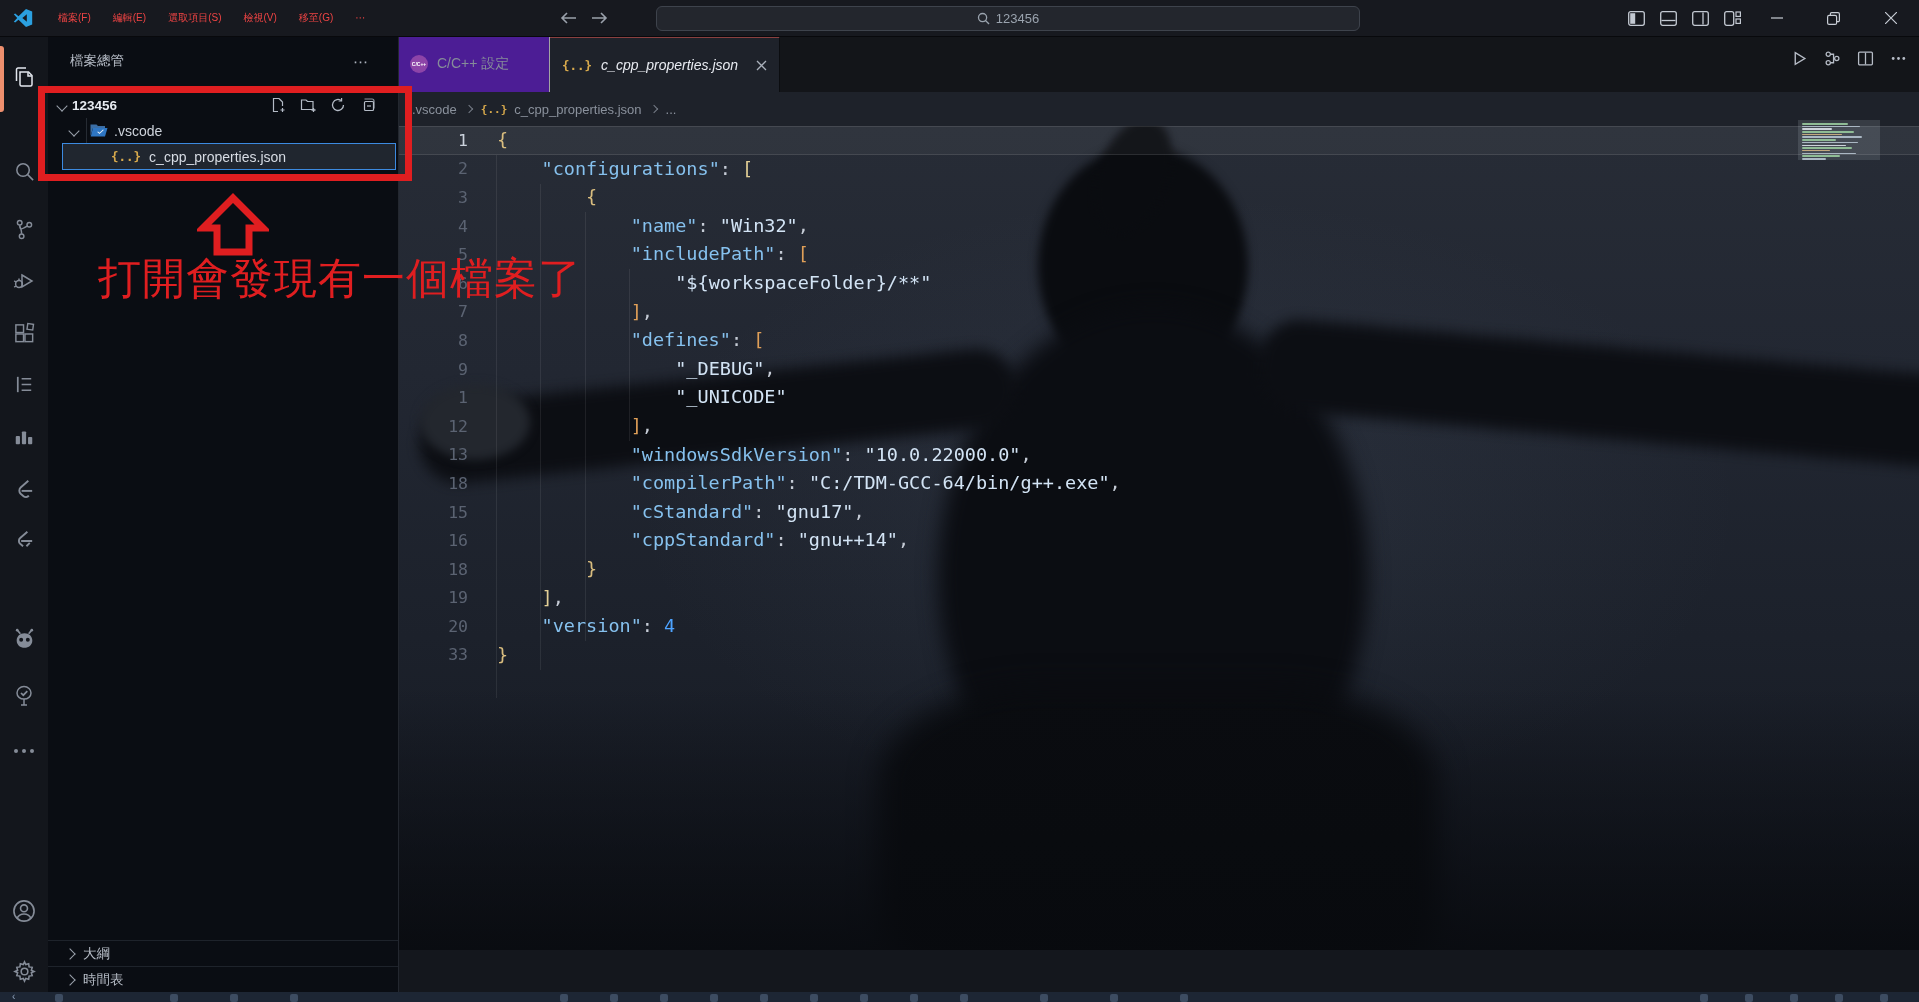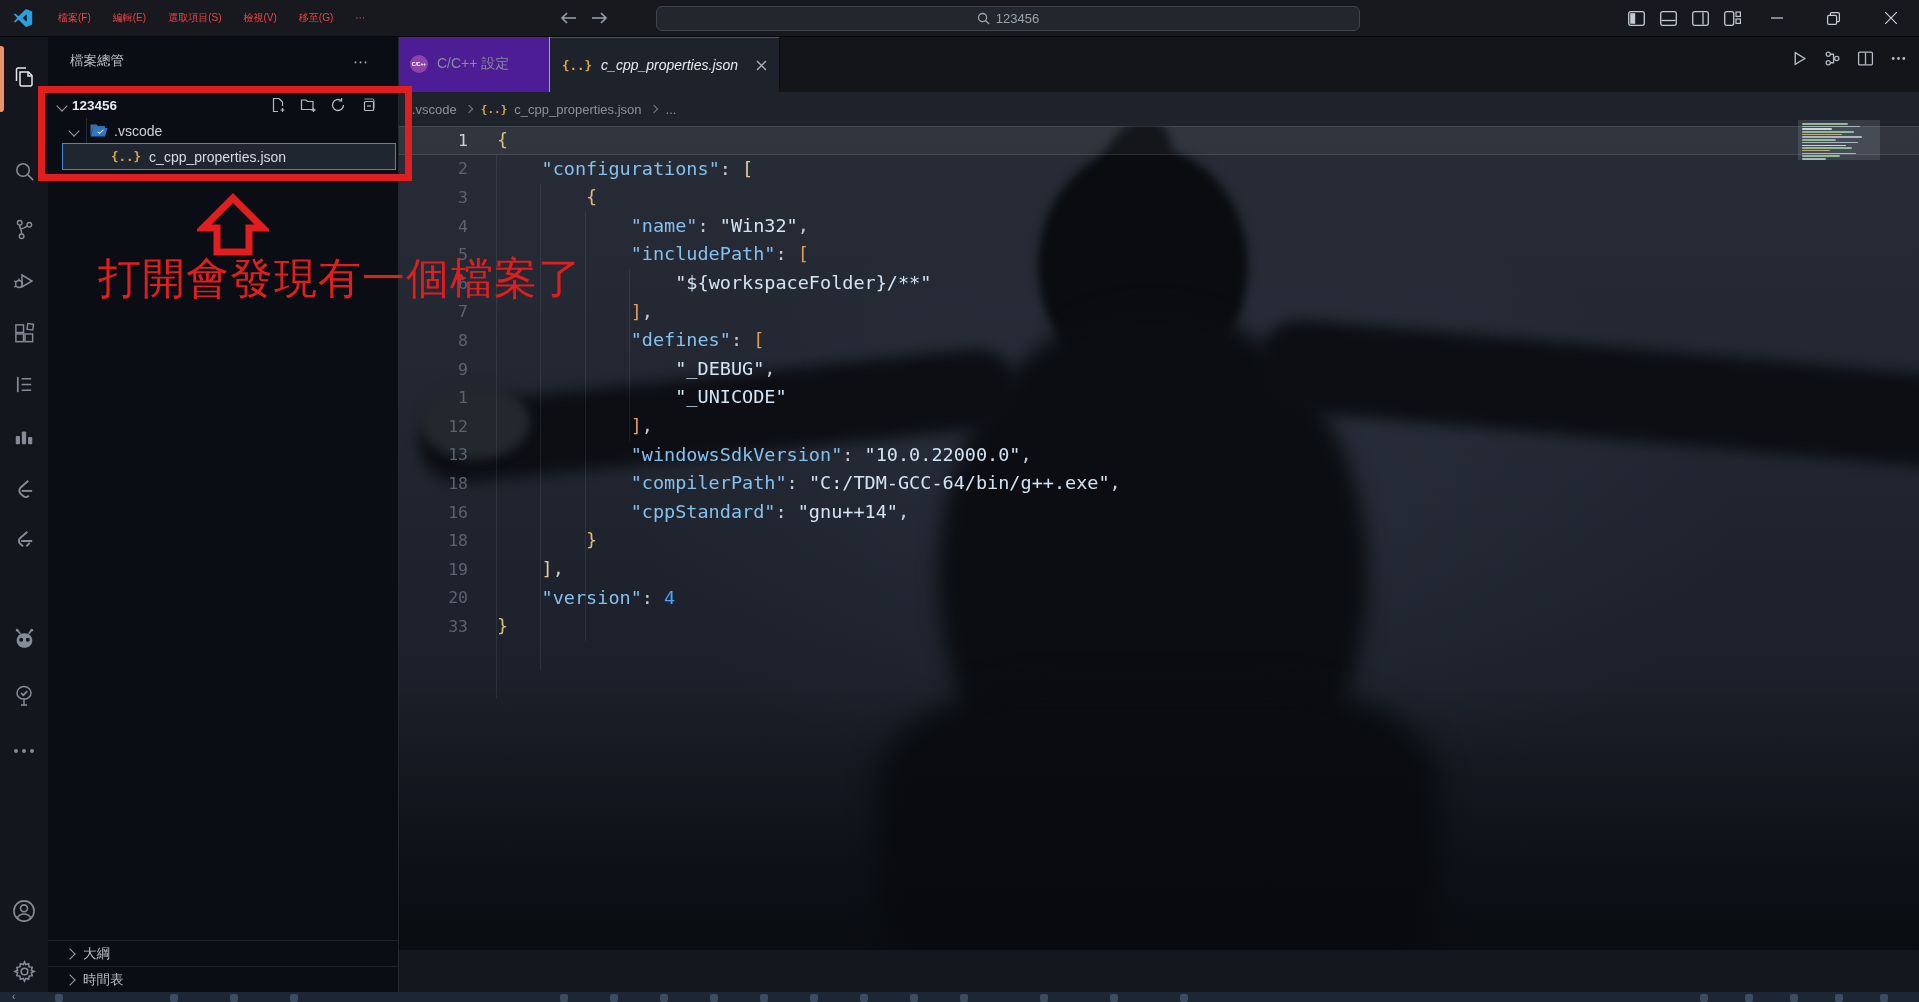--- a/index.html
+++ b/index.html
@@ -438,20 +438,24 @@
           </div>
           <div class="crow">
             <div class="ln">13</div>
             <div class="code"><span class="t-sp">            </span><span class="t-k">"windowsSdkVersion"</span><span class="t-p">: </span><span class="t-s">"10.0.22000.0"</span><span class="t-p">,</span></div>
           </div>
           <div class="crow">
             <div class="ln">18</div>
             <div class="code"><span class="t-sp">            </span><span class="t-k">"compilerPath"</span><span class="t-p">: </span><span class="t-s">"C:/TDM-GCC-64/bin/g++.exe"</span><span class="t-p">,</span></div>
           </div>
           <div class="crow">
+            <div class="ln">15</div>
+            <div class="code"><span class="t-sp">            </span><span class="t-k">"cStandard"</span><span class="t-p">: </span><span class="t-s">"gnu17"</span><span class="t-p">,</span></div>
+          </div>
+          <div class="crow">
             <div class="ln">16</div>
             <div class="code"><span class="t-sp">            </span><span class="t-k">"cppStandard"</span><span class="t-p">: </span><span class="t-s">"gnu++14"</span><span class="t-p">,</span></div>
           </div>
           <div class="crow">
             <div class="ln">18</div>
             <div class="code"><span class="t-sp">        </span><span class="t-b1">}</span></div>
           </div>
           <div class="crow">
             <div class="ln">19</div>
             <div class="code"><span class="t-sp">    </span><span class="t-b3">]</span><span class="t-p">,</span></div>

